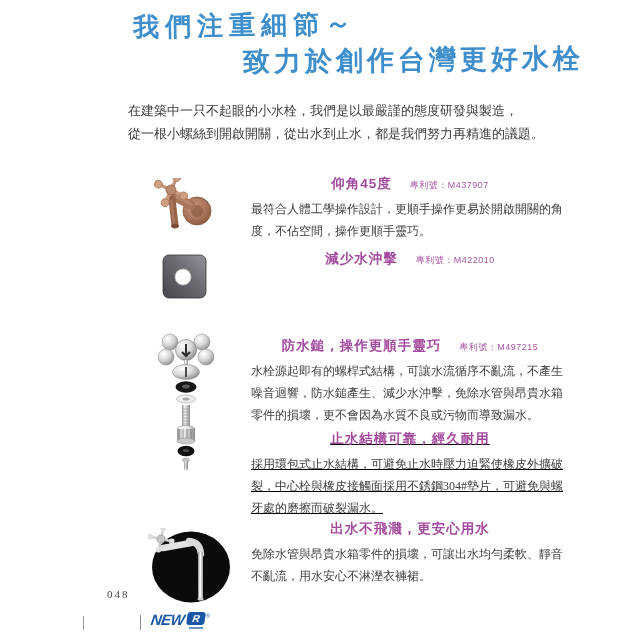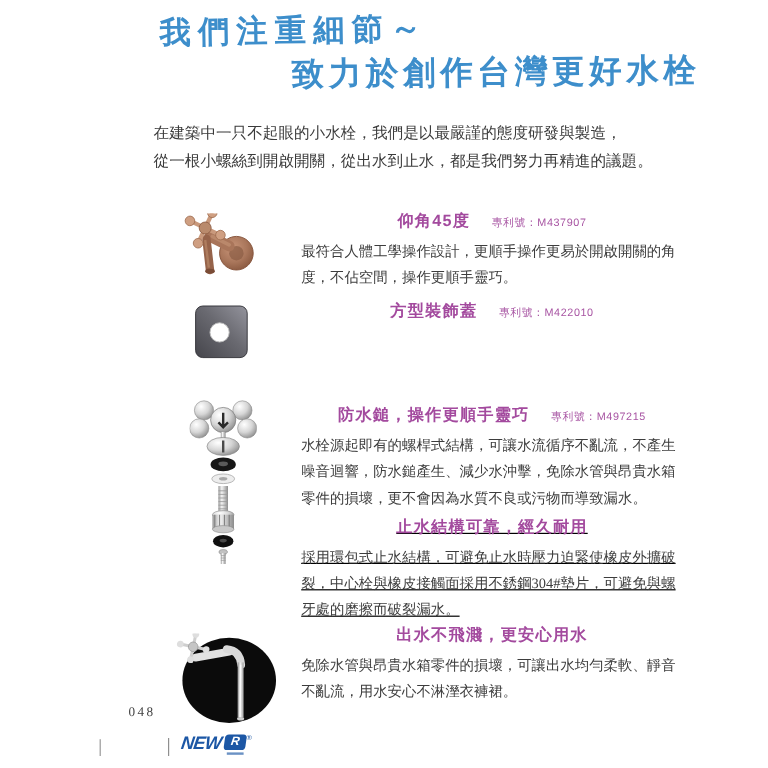--- a/index.html
+++ b/index.html
@@ -195,21 +195,21 @@
   <section class="sec" style="top:175px;">
     <div class="sec-head">
       <span class="sec-title">仰角45度</span>
       <span class="patent">專利號：M437907</span>
     </div>
     <p class="sec-body">最符合人體工學操作設計，更順手操作更易於開啟開關的角度，不佔空間，操作更順手靈巧。</p>
   </section>
 
   <section class="sec" style="top:250px;">
     <div class="sec-head">
-      <span class="sec-title">方型裝飾蓋</span>
+      <span class="sec-title">減少水沖擊</span>
       <span class="patent">專利號：M422010</span>
     </div>
   </section>
 
   <section class="sec" style="top:337px;">
     <div class="sec-head">
       <span class="sec-title">防水鎚，操作更順手靈巧</span>
       <span class="patent">專利號：M497215</span>
     </div>
     <p class="sec-body">水栓源起即有的螺桿式結構，可讓水流循序不亂流，不產生噪音迴響，防水鎚產生、減少水沖擊，免除水管與昂貴水箱零件的損壞，更不會因為水質不良或污物而導致漏水。</p>

